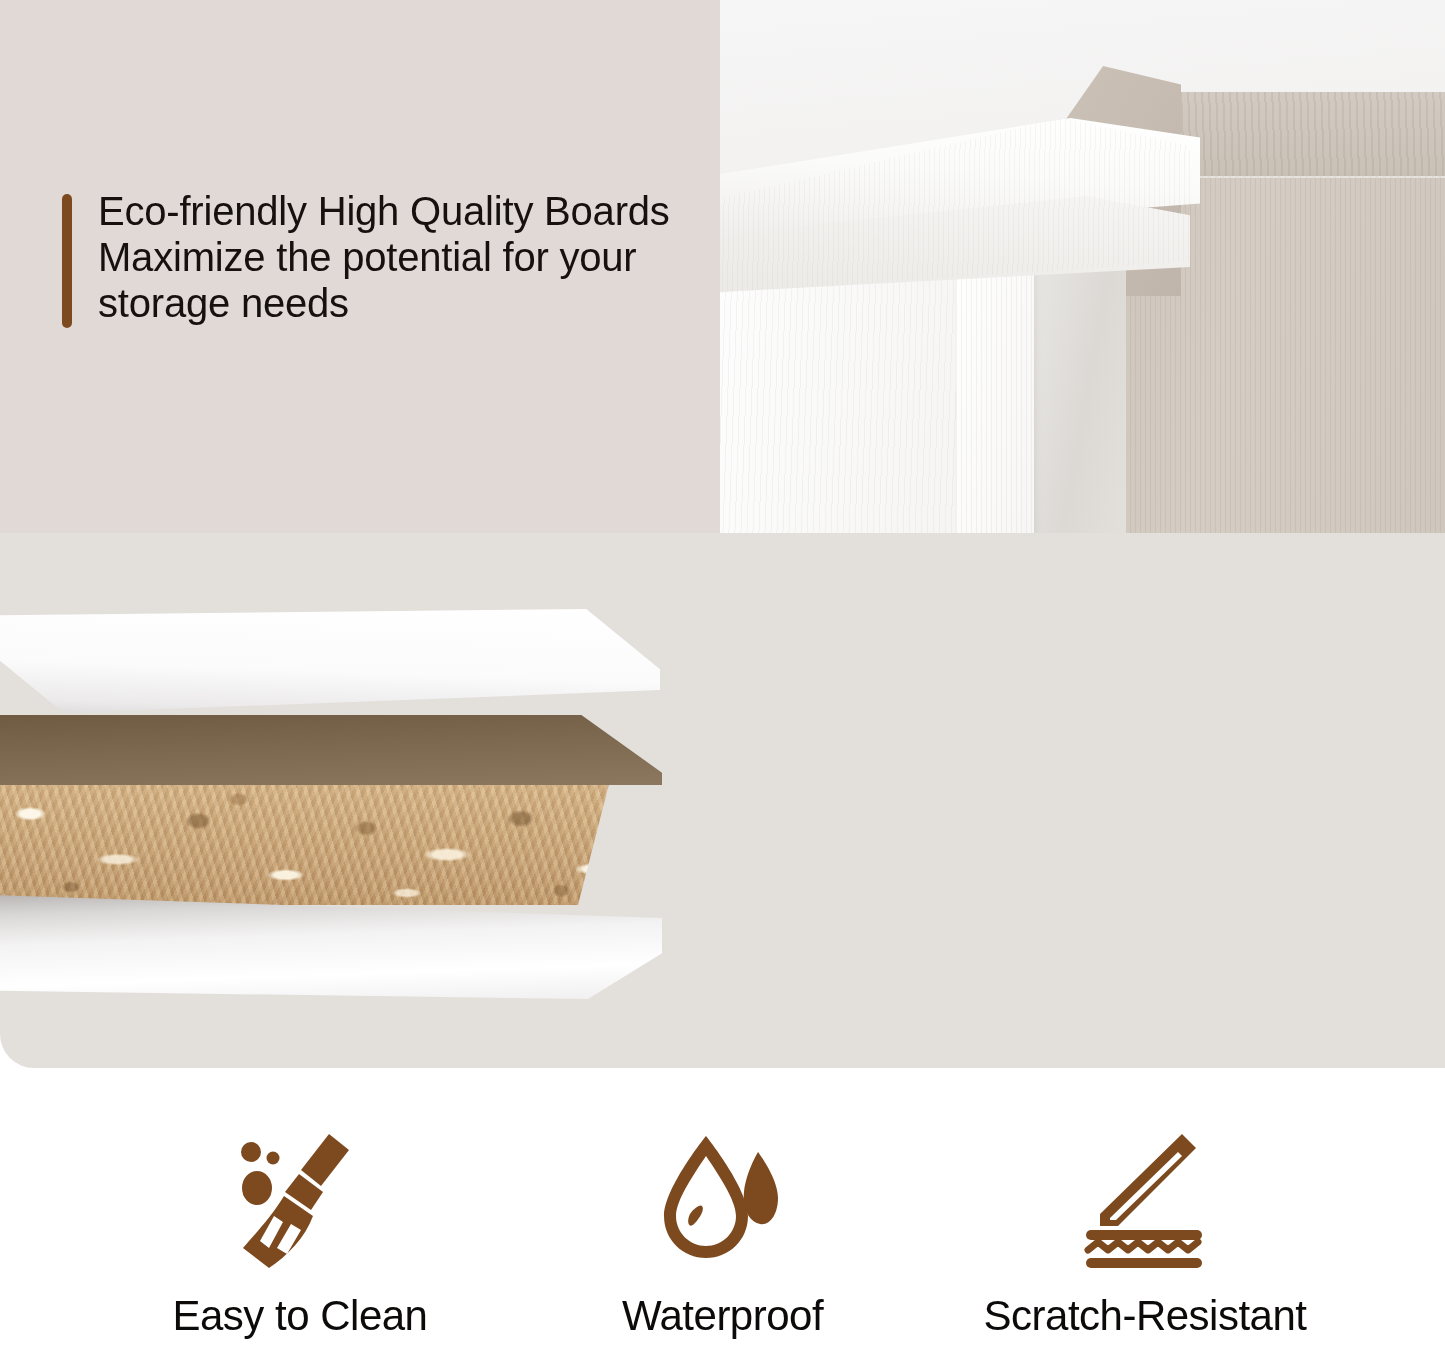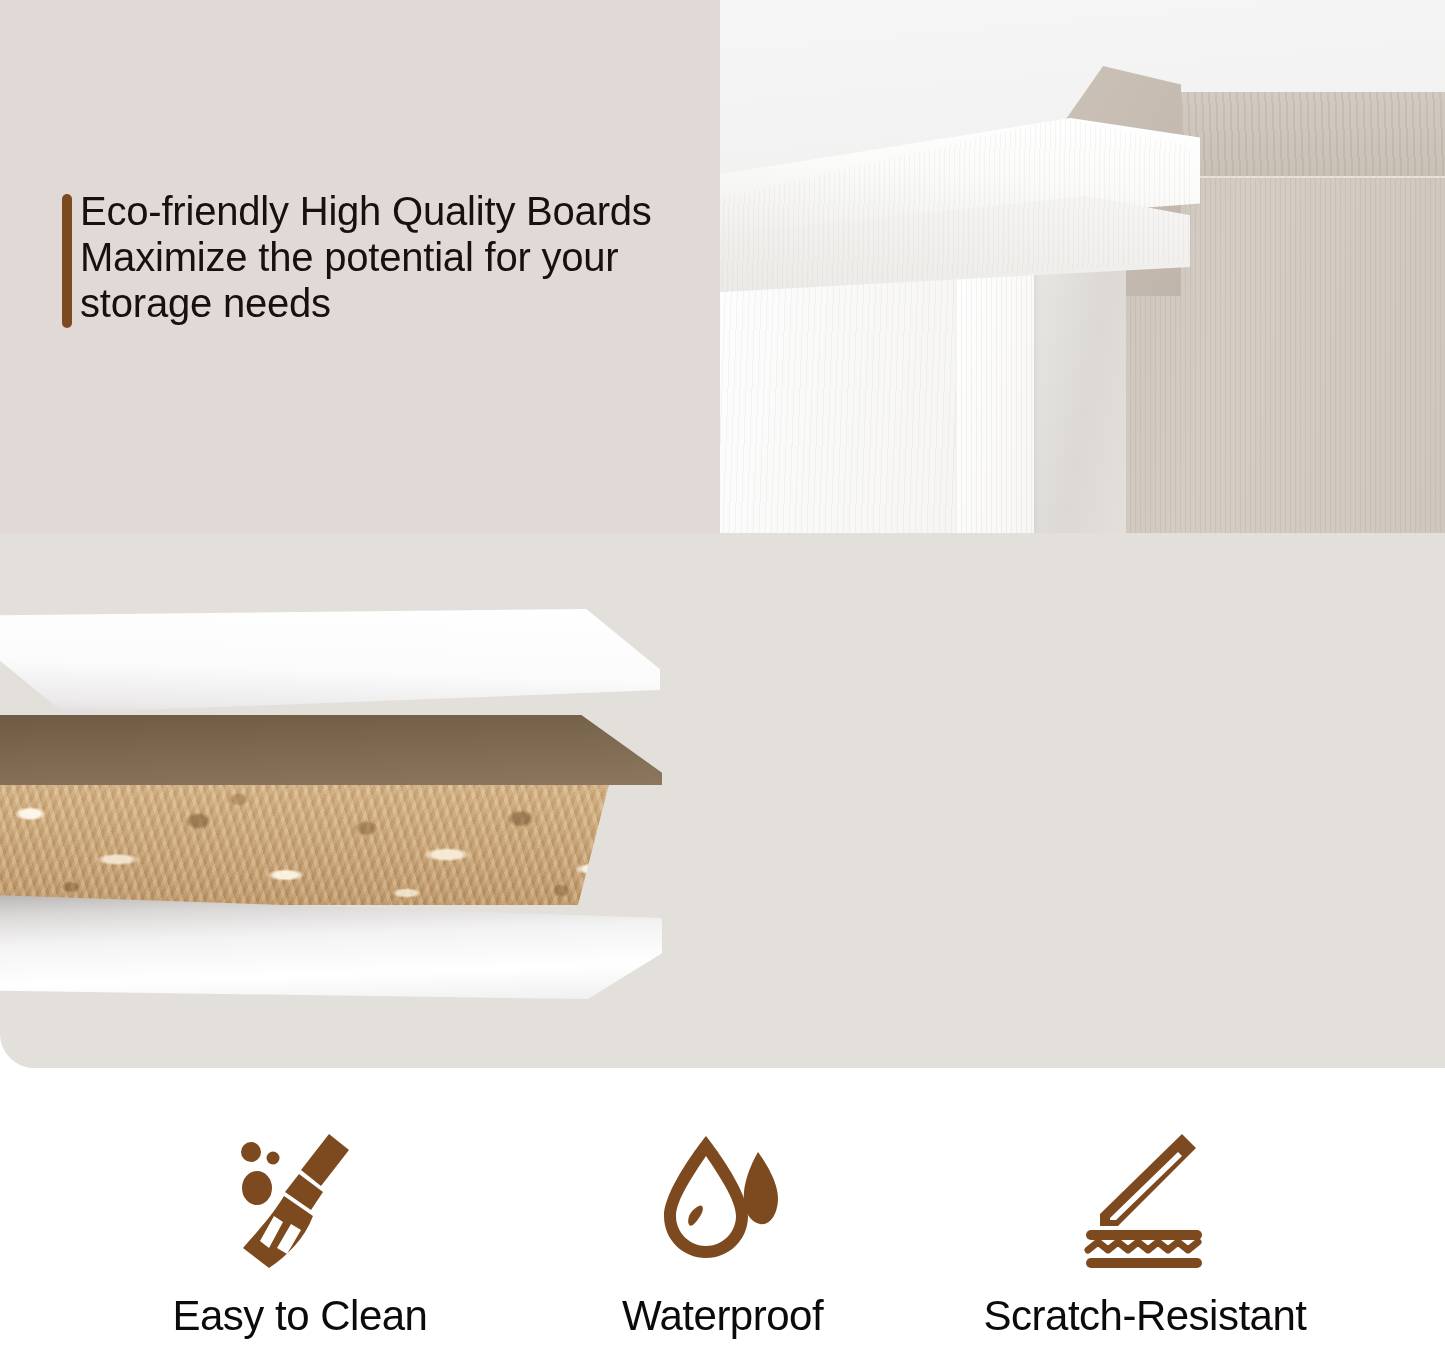--- a/index.html
+++ b/index.html
@@ -18,21 +18,21 @@
 
   
   .panel-top {
     position:absolute; left:0; top:0;
     width:1445px; height:533px;
     background:#e1d9d5;
     overflow:hidden;
   }
   .headline-block {
     position:absolute; left:62px; top:188px;
-    display:flex; align-items:flex-start; gap:8px;
+    display:flex; align-items:flex-start; gap:26px;
   }
   .accent-bar {
     width:10px; height:134px;
     background:#7d4a20;
     border-radius:5px;
     flex:0 0 auto;
     margin-top:6px;
   }
   .headline {
     font-size:40px;

